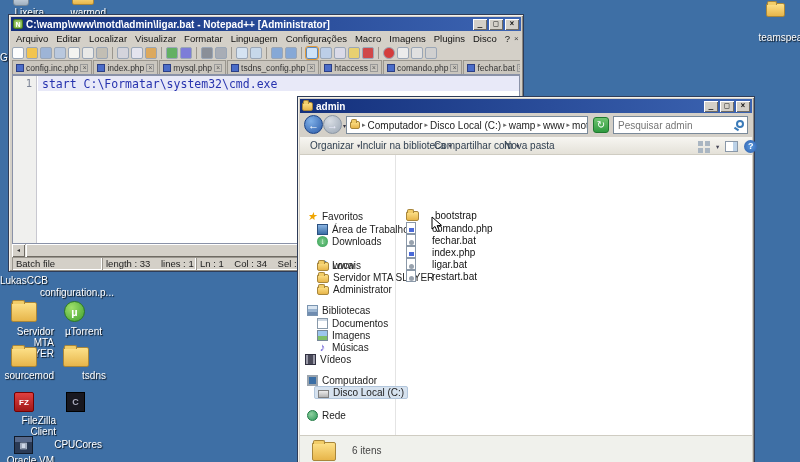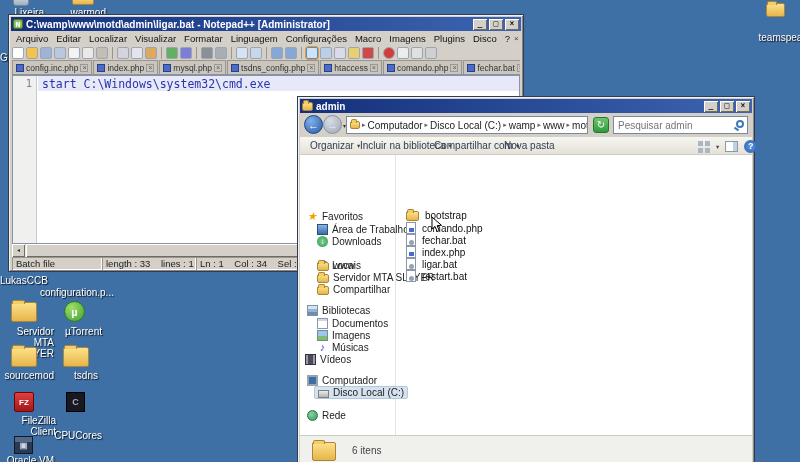--- a/index.html
+++ b/index.html
@@ -85,21 +85,21 @@
   .si-clock{border:2px solid #4a7ab0;border-radius:50%;background:#eaf2fa;width:11px;height:11px}
   .si-lib{background:linear-gradient(#d8e4f0 33%,#9ab4d0 33%,#9ab4d0 66%,#6f8cb0 66%);border:1px solid #7a94b0}
   .si-doc{background:#fff;border:1px solid #8899aa;box-shadow:inset 0 2px 0 #cdd8e4}
   .si-img{background:linear-gradient(#9cc6ee 55%,#7fbf6a 45%);border:1px solid #778899}
   .si-music{color:#5a4ad0;font-size:11px;line-height:11px;text-align:center}
   .si-video{background:#4a4a5a;border:1px solid #303040;box-shadow:inset 2px 0 0 #9a9aa8,inset -2px 0 0 #9a9aa8}
   .si-comp{background:#3a6ea5;border:2px solid #9aa4ae}
   .si-disk{background:linear-gradient(#ececec,#b4b4b4);border:1px solid #808080;height:8px;margin-top:2px}
   .si-net{background:radial-gradient(circle at 35% 35%,#8fd0a0,#2f9a5a);border-radius:50%;border:1px solid #217a44}
   .si-folder{width:12px;height:9px;margin-top:2px}
-  .file-item{position:absolute;display:flex;align-items:center;gap:6px;font-size:10px;color:#111;white-space:nowrap}
+  .file-item{position:absolute;display:flex;align-items:center;gap:16px;font-size:10px;color:#111;white-space:nowrap}
   .fi-page{width:10px;height:12px;background:#fff;border:1px solid #8a98a8;position:relative;flex:none}
   .fi-page.php:after{content:"";position:absolute;left:2px;top:5px;width:5px;height:4px;background:#4a6ad8}
   .fi-page.bat:after{content:"";position:absolute;left:2px;top:5px;width:5px;height:5px;background:#98a2ae;border-radius:50%}
   .fi-folder{width:13px;height:10px;flex:none;margin-top:1px}
   .ex-details{position:absolute;left:2px;right:2px;top:338px;height:30px;background:#f0f1ec;border-top:1px solid #cfccc2}
   .ex-cmdicons{position:absolute;top:3px;display:flex;align-items:center;gap:6px}
   .grid-ic{width:12px;height:12px;background:
       linear-gradient(#aab6c2,#aab6c2) 0 0/5px 5px no-repeat,
       linear-gradient(#aab6c2,#aab6c2) 7px 0/5px 5px no-repeat,
       linear-gradient(#aab6c2,#aab6c2) 0 7px/5px 5px no-repeat,
@@ -128,27 +128,27 @@
 <div class="dlabel" style="left:-2px;top:326px;width:56px">Servidor MTA
 SLAYER</div>
 
 <div class="appicon" style="left:64px;top:301px;width:21px;height:21px;border-radius:50%;background:radial-gradient(circle at 35% 30%,#9fe06a,#3f9f2f);border:1px solid #2d7a22;font-size:11px">µ</div>
 <div class="dlabel" style="left:48px;top:326px;width:54px">µTorrent</div>
 
 <div class="folder" style="position:absolute;left:11px;top:347px;width:26px;height:20px"></div>
 <div class="dlabel" style="left:-2px;top:370px;width:56px">sourcemod</div>
 
 <div class="folder" style="position:absolute;left:63px;top:347px;width:26px;height:20px"></div>
-<div class="dlabel" style="left:44px;top:370px;width:54px">tsdns</div>
+<div class="dlabel" style="left:52px;top:370px;width:54px">tsdns</div>
 
 <div class="appicon" style="left:14px;top:392px;width:20px;height:20px;background:linear-gradient(#e04040,#a01818);border:1px solid #700;border-radius:2px;font-size:8px">FZ</div>
 <div class="dlabel" style="left:-4px;top:415px;width:60px">FileZilla Client</div>
 
 <div class="appicon" style="left:66px;top:392px;width:19px;height:20px;background:#181820;border:1px solid #000;color:#aab;font-size:9px">C</div>
-<div class="dlabel" style="left:48px;top:430px;width:54px">CPUCores</div>
+<div class="dlabel" style="left:48px;top:439px;width:54px">CPUCores</div>
 
 <div class="appicon" style="left:14px;top:436px;width:19px;height:18px;background:linear-gradient(#56688a 30%,#2a3a55 30%);border:1px solid #101a2a;color:#cfd8e8;font-size:8px">▣</div>
 <div class="dlabel" style="left:-2px;top:455px;width:56px">Oracle VM</div>
 
 <div class="cwin" style="left:8px;top:14px;width:516px;height:258px">
 
   <div class="tbar">
     <span class="appicon" style="position:static;width:10px;height:10px;background:radial-gradient(#bde08a,#6fa83a);border:1px solid #4a7a22;border-radius:2px;font-size:7px;color:#fff">N</span>
     <span style="overflow:hidden;text-overflow:ellipsis">C:\wamp\www\motd\admin\ligar.bat - Notepad++ [Administrator]</span>
     <span class="wbtns">
@@ -245,21 +245,21 @@
     <span class="tab">
         <i class="tic"></i>
         <span>fechar.bat</span>
         <i class="tx">×</i>
       </span>
 
   </div>
 
   <div class="np-edit">
     <div class="gutter"><span>1</span></div>
-    <div class="codeline">start C:\Windows\system32\cmd.exe</div>
+    <div class="codeline">start C:\Formatar\system32\cmd.exe</div>
   </div>
 
   <div class="np-hscroll">
     <span class="sbtn" style="left:0">◂</span>
     <span class="sthumb"></span>
     <span class="sbtn" style="right:0">▸</span>
   </div>
 
   <div class="np-status">
     <span class="scell" style="width:90px">Batch file</span>
@@ -354,21 +354,21 @@
     <span class="nav-item" style="left:17px;top:105px">
         <i class="si si-folder folder"></i>
         <span>www</span>
       </span>
     <span class="nav-item" style="left:17px;top:117px">
         <i class="si si-folder folder"></i>
         <span>Servidor MTA SLAYER</span>
       </span>
     <span class="nav-item" style="left:17px;top:129px">
         <i class="si si-folder folder"></i>
-        <span>Compartilhar</span>
+        <span>Administrator</span>
       </span>
 
     <span class="nav-item" style="left:7px;top:150px">
         <i class="si si-lib"></i>
         <span>Bibliotecas</span>
       </span>
     <span class="nav-item" style="left:17px;top:163px">
         <i class="si si-doc"></i>
         <span>Documentos</span>
       </span>

